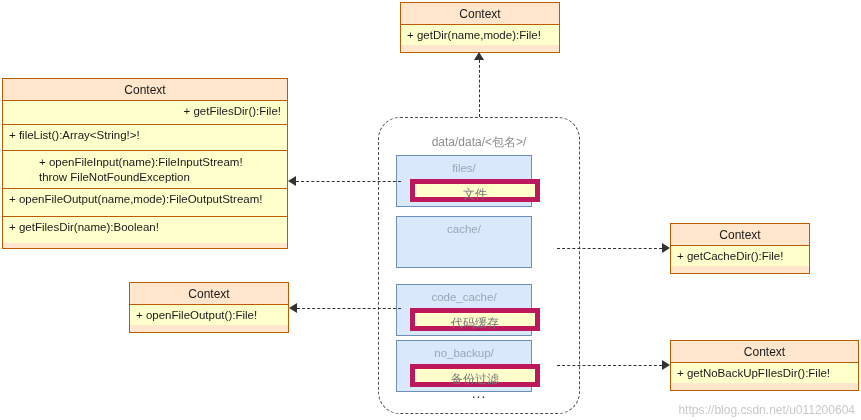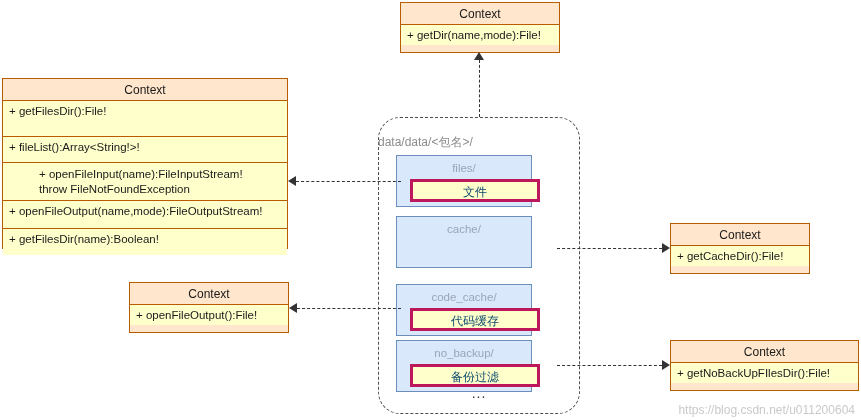--- a/index.html
+++ b/index.html
@@ -60,21 +60,21 @@
     border: 1.6px dashed #4d4d4d;
     border-radius: 22px;
     box-sizing: border-box;
     background: #ffffff;
   }
   .dir-label {
     position: absolute;
     left: 378px;
     top: 134px;
     width: 202px;
-    text-align: left;
+    text-align: center;
     font-size: 12px;
     color: #8c8c8c;
   }
   .dots {
     position: absolute;
     left: 378px;
     top: 385px;
     width: 202px;
     text-align: center;
     font-size: 14px;
@@ -98,27 +98,27 @@
     color: #9aa6b8;
     line-height: 18px;
     padding-top: 3px;
   }
   .folder .inner {
     position: absolute;
     left: 13px;
     top: 23px;
     width: 130px;
     height: 23px;
-    border: 3px solid #be185d;
+    border: 5px solid #be185d;
     background: #ffffcc;
     box-sizing: border-box;
     text-align: center;
     font-size: 12px;
     line-height: 21px;
-    color: #0c4a6e;
+    color: #737373;
   }
 
   
   .line-h {
     position: absolute;
     height: 0;
     border-top: 1.3px dashed #333;
   }
   .line-v {
     position: absolute;
@@ -159,21 +159,21 @@
 
 <div class="canvas">
 
   <div class="cls" style="left:400px; top:2px; width:160px; height:51px;">
     <div class="title">Context</div>
     <div class="row">+ getDir(name,mode):File!</div>
   </div>
 
   <div class="cls" style="left:2px; top:78px; width:286px; height:171px;">
     <div class="title">Context</div>
-    <div class="row" style="height:36px;">+ getFilesDir():File!</div>
+    <div class="row" style="height:24px;text-align:right;">+ getFilesDir():File!</div>
     <div class="row" style="height:26px;">+ fileList():Array&lt;String!&gt;!</div>
     <div class="row two" style="height:38px;padding-left:36px;">+ openFileInput(name):FileInputStream!
     throw FileNotFoundException</div>
     <div class="row" style="height:28px;">+ openFileOutput(name,mode):FileOutputStream!</div>
     <div class="row" style="height:26px;">+ getFilesDir(name):Boolean!</div>
   </div>
 
   <div class="cls" style="left:129px; top:282px; width:160px; height:51px;">
     <div class="title">Context</div>
     <div class="row">+ openFileOutput():File!</div>

